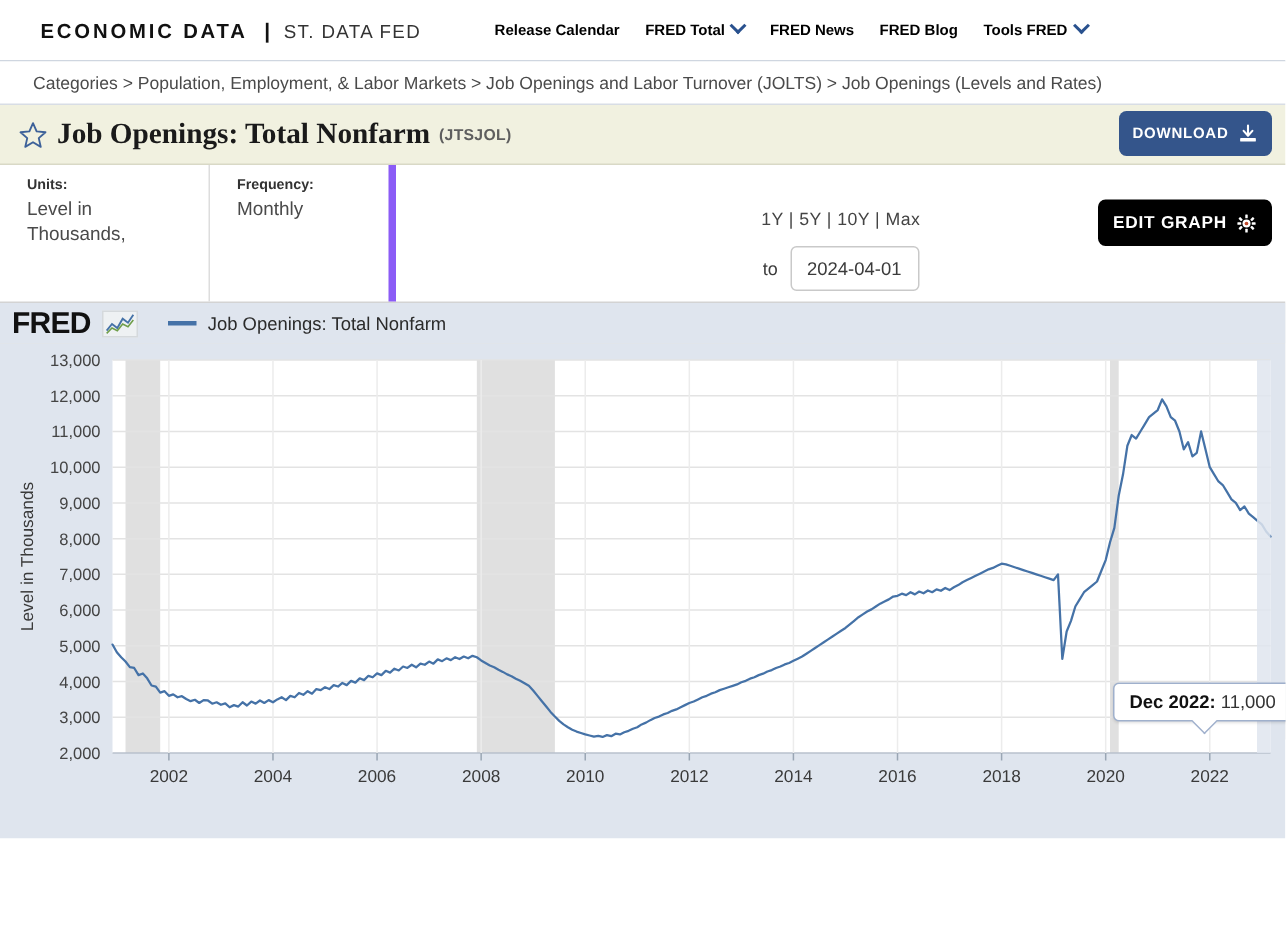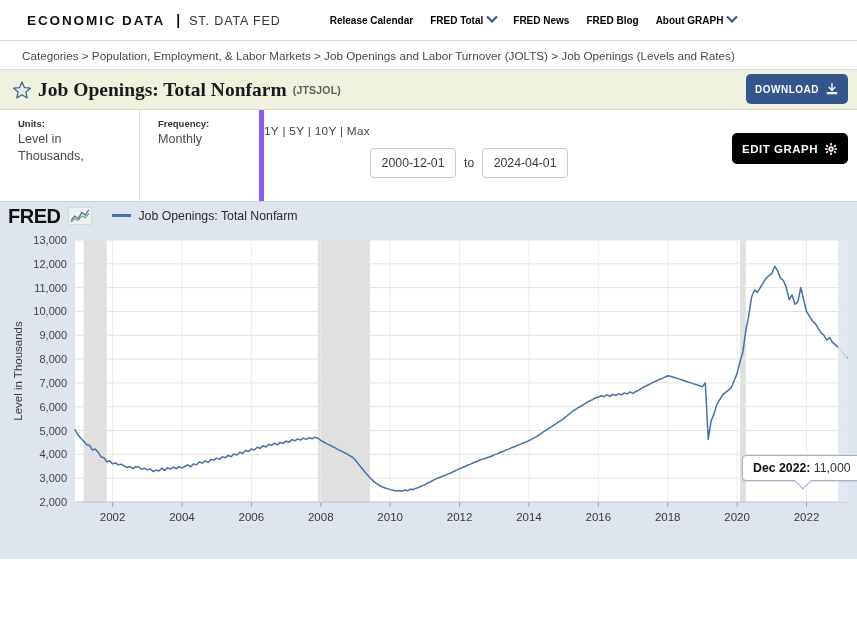--- a/index.html
+++ b/index.html
@@ -165,22 +165,23 @@
   .obs-big {
     font-size: 15.5px;
     font-weight: bold;
     color: #1b1b1b;
   }
   .meta-more { color: #555555; font-size: 12px; }
 
   #rangebox {
     flex: 1;
     display: flex;
-    flex-direction: row;
-    padding-top: 14px;
+    flex-direction: column;
+    align-items: center;
+    padding-top: 29px;
     position: relative;
   }
   #range-presets {
     font-size: 11.8px;
     color: #444444;
     letter-spacing: 0.3px;
     margin-bottom: 11px;
     cursor: pointer;
   }
   #range-inputs {
@@ -310,21 +311,21 @@
       <span>FRED Total</span>
       <span class="caret"></span>
     </a>
     <a class="navlink">
       <span>FRED News</span>
     </a>
     <a class="navlink">
       <span>FRED Blog</span>
     </a>
     <a class="navlink">
-      <span>About GRAPH</span>
+      <span>Tools FRED</span>
       <span class="caret"></span>
     </a>
   </div>
 </div>
 
 <div id="breadcrumb">Categories &gt; Population, Employment, &amp; Labor Markets &gt; Job Openings and Labor Turnover (JOLTS) &gt; Job Openings (Levels and Rates)</div>
 
 <div id="titleband">
   <svg id="star-icon" viewBox="0 0 24 24">
     <polygon points="12,2.5 14.9,9.1 22,9.8 16.6,14.5 18.2,21.5 12,17.8 5.8,21.5 7.4,14.5 2,9.8 9.1,9.1" fill="none" stroke="#3d6199" stroke-width="1.5" stroke-linejoin="round"></polygon>
@@ -345,21 +346,20 @@
     <div class="meta-label">Units:</div>
     <div class="meta-val">Level in Thousands,</div>
   </div>
   <div class="metacell freq">
     <div class="meta-label">Frequency:</div>
     <div class="meta-val">Monthly</div>
   </div>
   <div id="rangebox">
     <div id="range-presets">1Y | 5Y | 10Y | Max</div>
     <div id="range-inputs">
-      <input class="date-input" id="date-start" value="2000-12-01" style="">
       <span id="to-label">to</span>
       <input class="date-input" id="date-end" value="2024-04-01" style="">
     </div>
     <button id="edit-graph-button">
       <span>EDIT GRAPH</span>
       <svg width="14" height="14" viewBox="0 0 24 24">
         <circle cx="12" cy="12" r="4.6" fill="#ffffff"></circle>
         <circle cx="12" cy="12" r="2.1" fill="#c0492c"></circle>
         <g fill="#ffffff">
           <rect x="10.6" y="1.6" width="2.8" height="4.4" rx="0.6"></rect>

